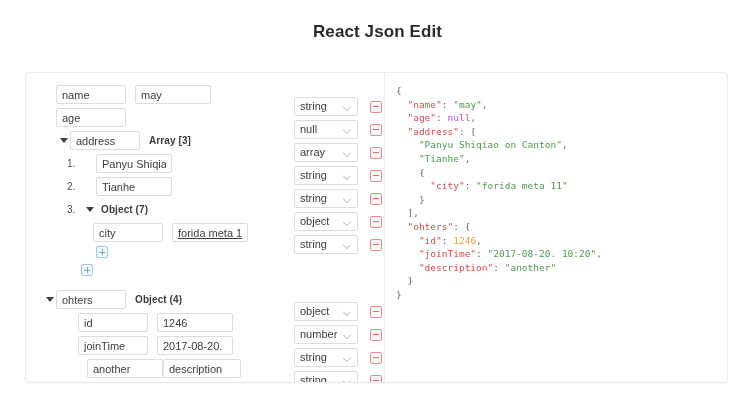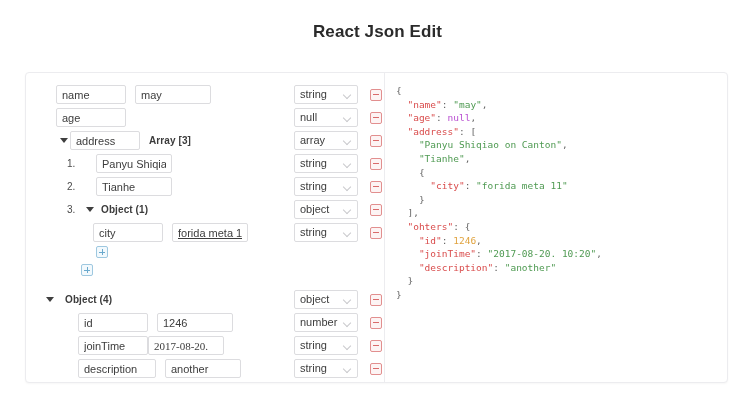--- a/index.html
+++ b/index.html
@@ -107,21 +107,21 @@
     font-weight: 700;
     color: #3c3c3c;
     margin-left: 9px;
     letter-spacing: 0.1px;
   }
   .meta.obj-inline { margin-left: 5px; }
 
   
   .ctrl {
     position: absolute;
-    top: 0;
+    top: 12px;
     left: 268px;
     display: flex;
     align-items: center;
     height: 19px;
   }
   .sel {
     position: relative;
     width: 64px;
     height: 19px;
     border: 1px solid #dcdcdf;
@@ -259,21 +259,21 @@
           <div class="sel"><span>string</span><span class="chev"></span></div>
           <span class="btn-sq btn-del"></span>
         </div>
       </div>
       <div class="row">
         <div class="lead" style="left: 40px;">
           <span class="idx">3.</span>
           <span class="caret">
             <i></i>
           </span>
-          <span class="meta obj-inline">Object (1)</span>
+          <span class="meta obj-inline">Object (7)</span>
         </div>
         <div class="ctrl">
           <div class="sel"><span>object</span><span class="chev"></span></div>
           <span class="btn-sq btn-del"></span>
         </div>
       </div>
       <div class="row">
         <div class="lead" style="left: 55px;">
           <span class="caret hidden"></span>
           <input class="fld key" value="city" style="">
@@ -289,20 +289,21 @@
       </div>
       <div class="addrow">
         <span class="btn-sq btn-add" style="left: 55px;"></span>
       </div>
       <div style="height: 8px;"></div>
       <div class="row">
         <div class="lead" style="left: 18px;">
           <span class="caret">
             <i></i>
           </span>
+          <input class="fld key" value="ohters" style="">
           <span class="meta">Object (4)</span>
         </div>
         <div class="ctrl">
           <div class="sel"><span>object</span><span class="chev"></span></div>
           <span class="btn-sq btn-del"></span>
         </div>
       </div>
       <div class="row">
         <div class="lead" style="left: 40px;">
           <span class="caret hidden"></span>
@@ -311,32 +312,32 @@
         </div>
         <div class="ctrl">
           <div class="sel"><span>number</span><span class="chev"></span></div>
           <span class="btn-sq btn-del"></span>
         </div>
       </div>
       <div class="row">
         <div class="lead" style="left: 40px;">
           <span class="caret hidden"></span>
           <input class="fld key" value="joinTime" style="">
-          <input class="fld val" value="2017-08-20." style="margin-left: 0; font-family: Liberation Serif, serif;">
-        </div>
-        <div class="ctrl">
-          <div class="sel"><span>string</span><span class="chev"></span></div>
-          <span class="btn-sq btn-del"></span>
-        </div>
-      </div>
-      <div class="row">
-        <div class="lead" style="left: 40px;">
-          <span class="caret hidden"></span>
+          <input class="fld val" value="2017-08-20." style="margin-left: 9px;">
+        </div>
+        <div class="ctrl">
+          <div class="sel"><span>string</span><span class="chev"></span></div>
+          <span class="btn-sq btn-del"></span>
+        </div>
+      </div>
+      <div class="row">
+        <div class="lead" style="left: 40px;">
+          <span class="caret hidden"></span>
+          <input class="fld val" value="another" style="margin-left: 9px;">
           <input class="fld key key-wide" value="description" style="">
-          <input class="fld val" value="another" style="margin-left: 9px;">
         </div>
         <div class="ctrl">
           <div class="sel"><span>string</span><span class="chev"></span></div>
           <span class="btn-sq btn-del"></span>
         </div>
       </div>
     </div>
 
   <div class="divider"></div>
 

